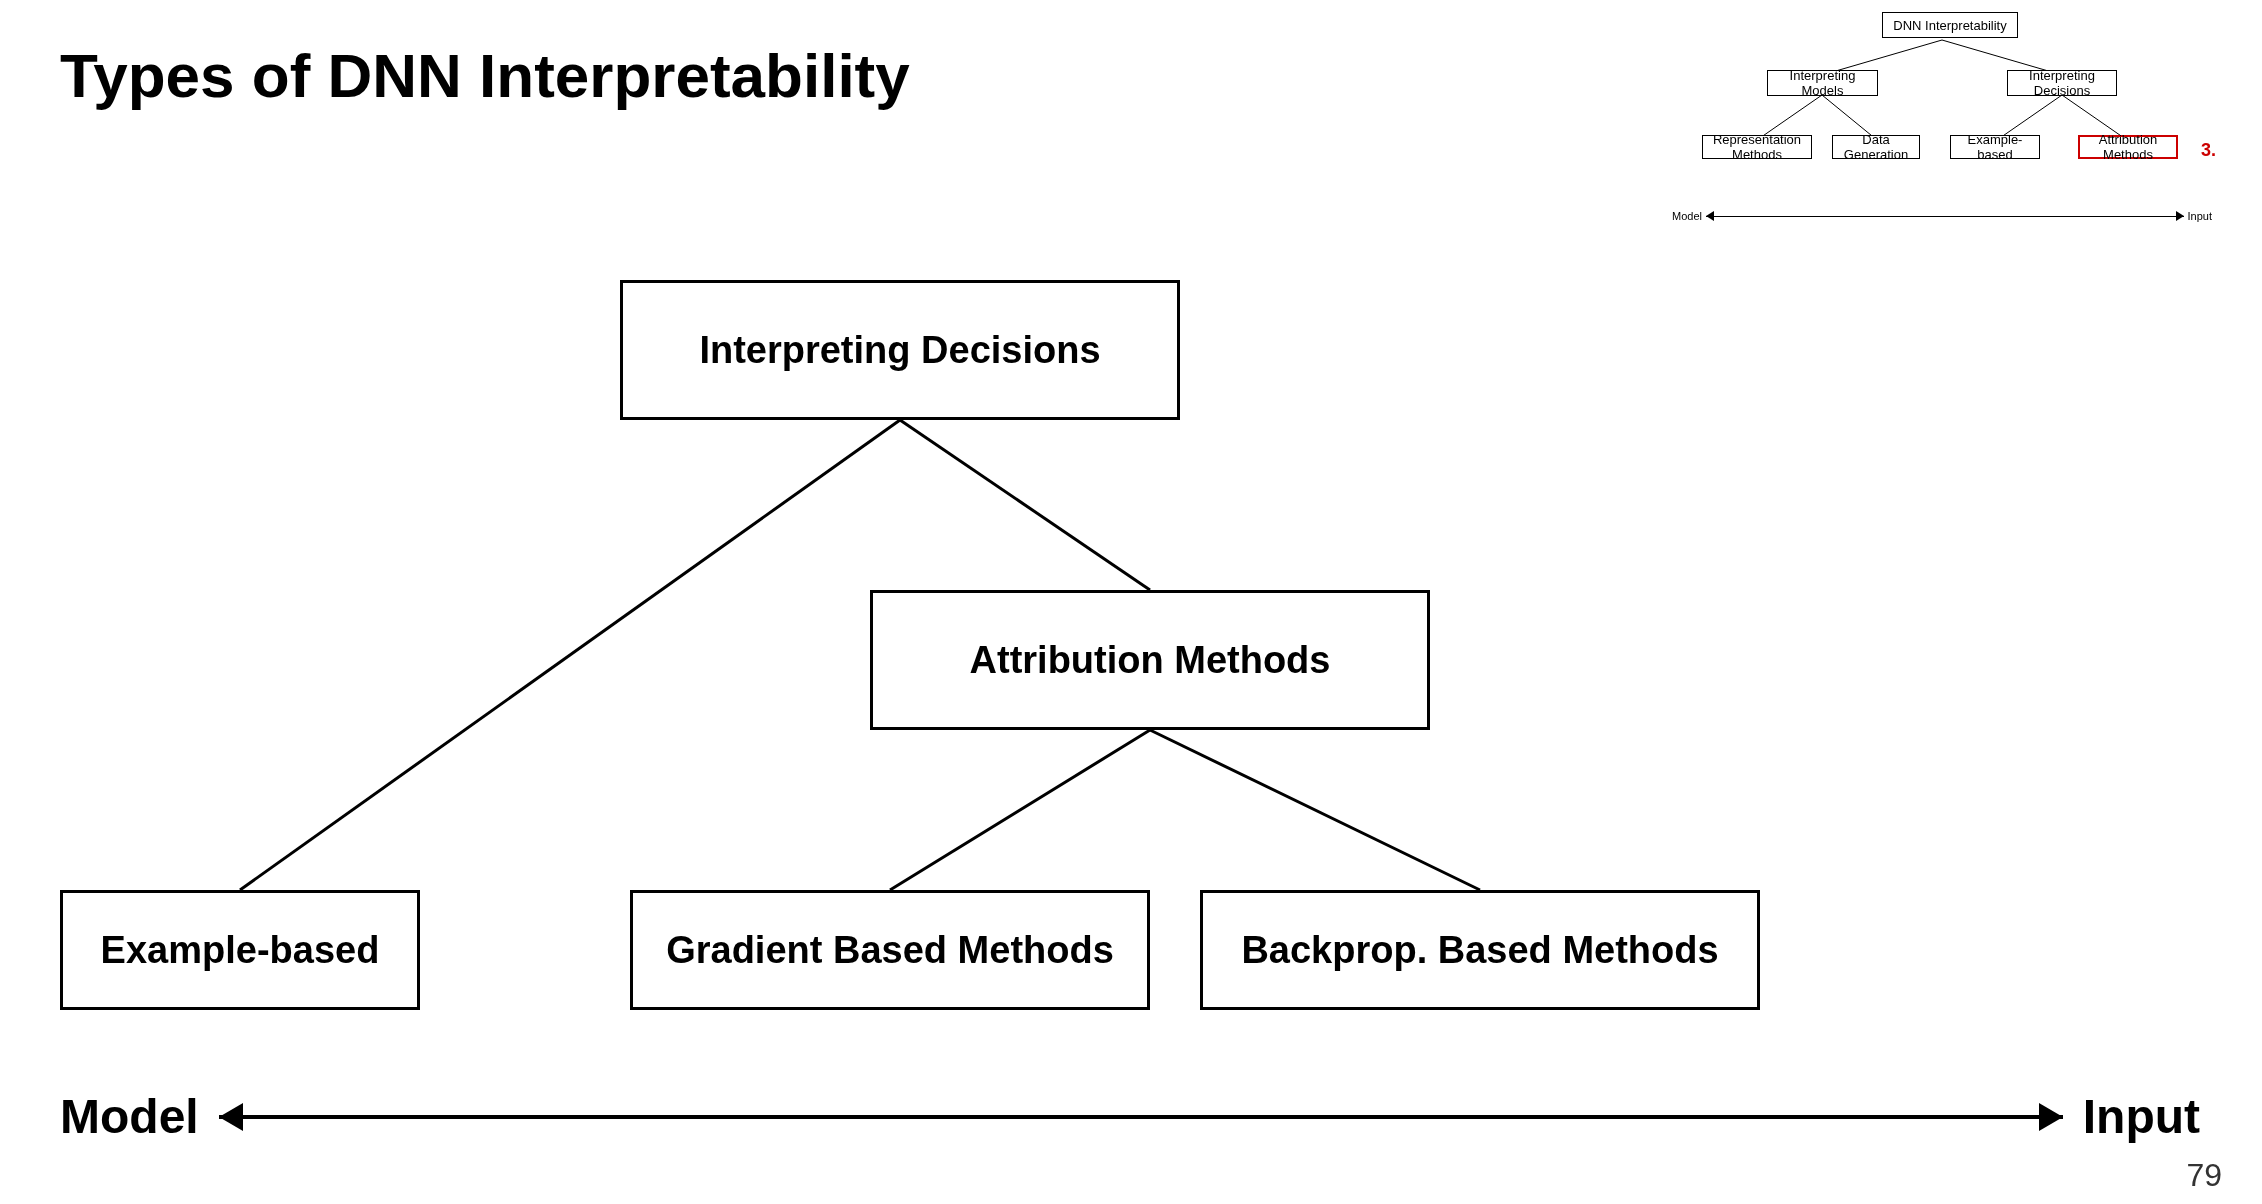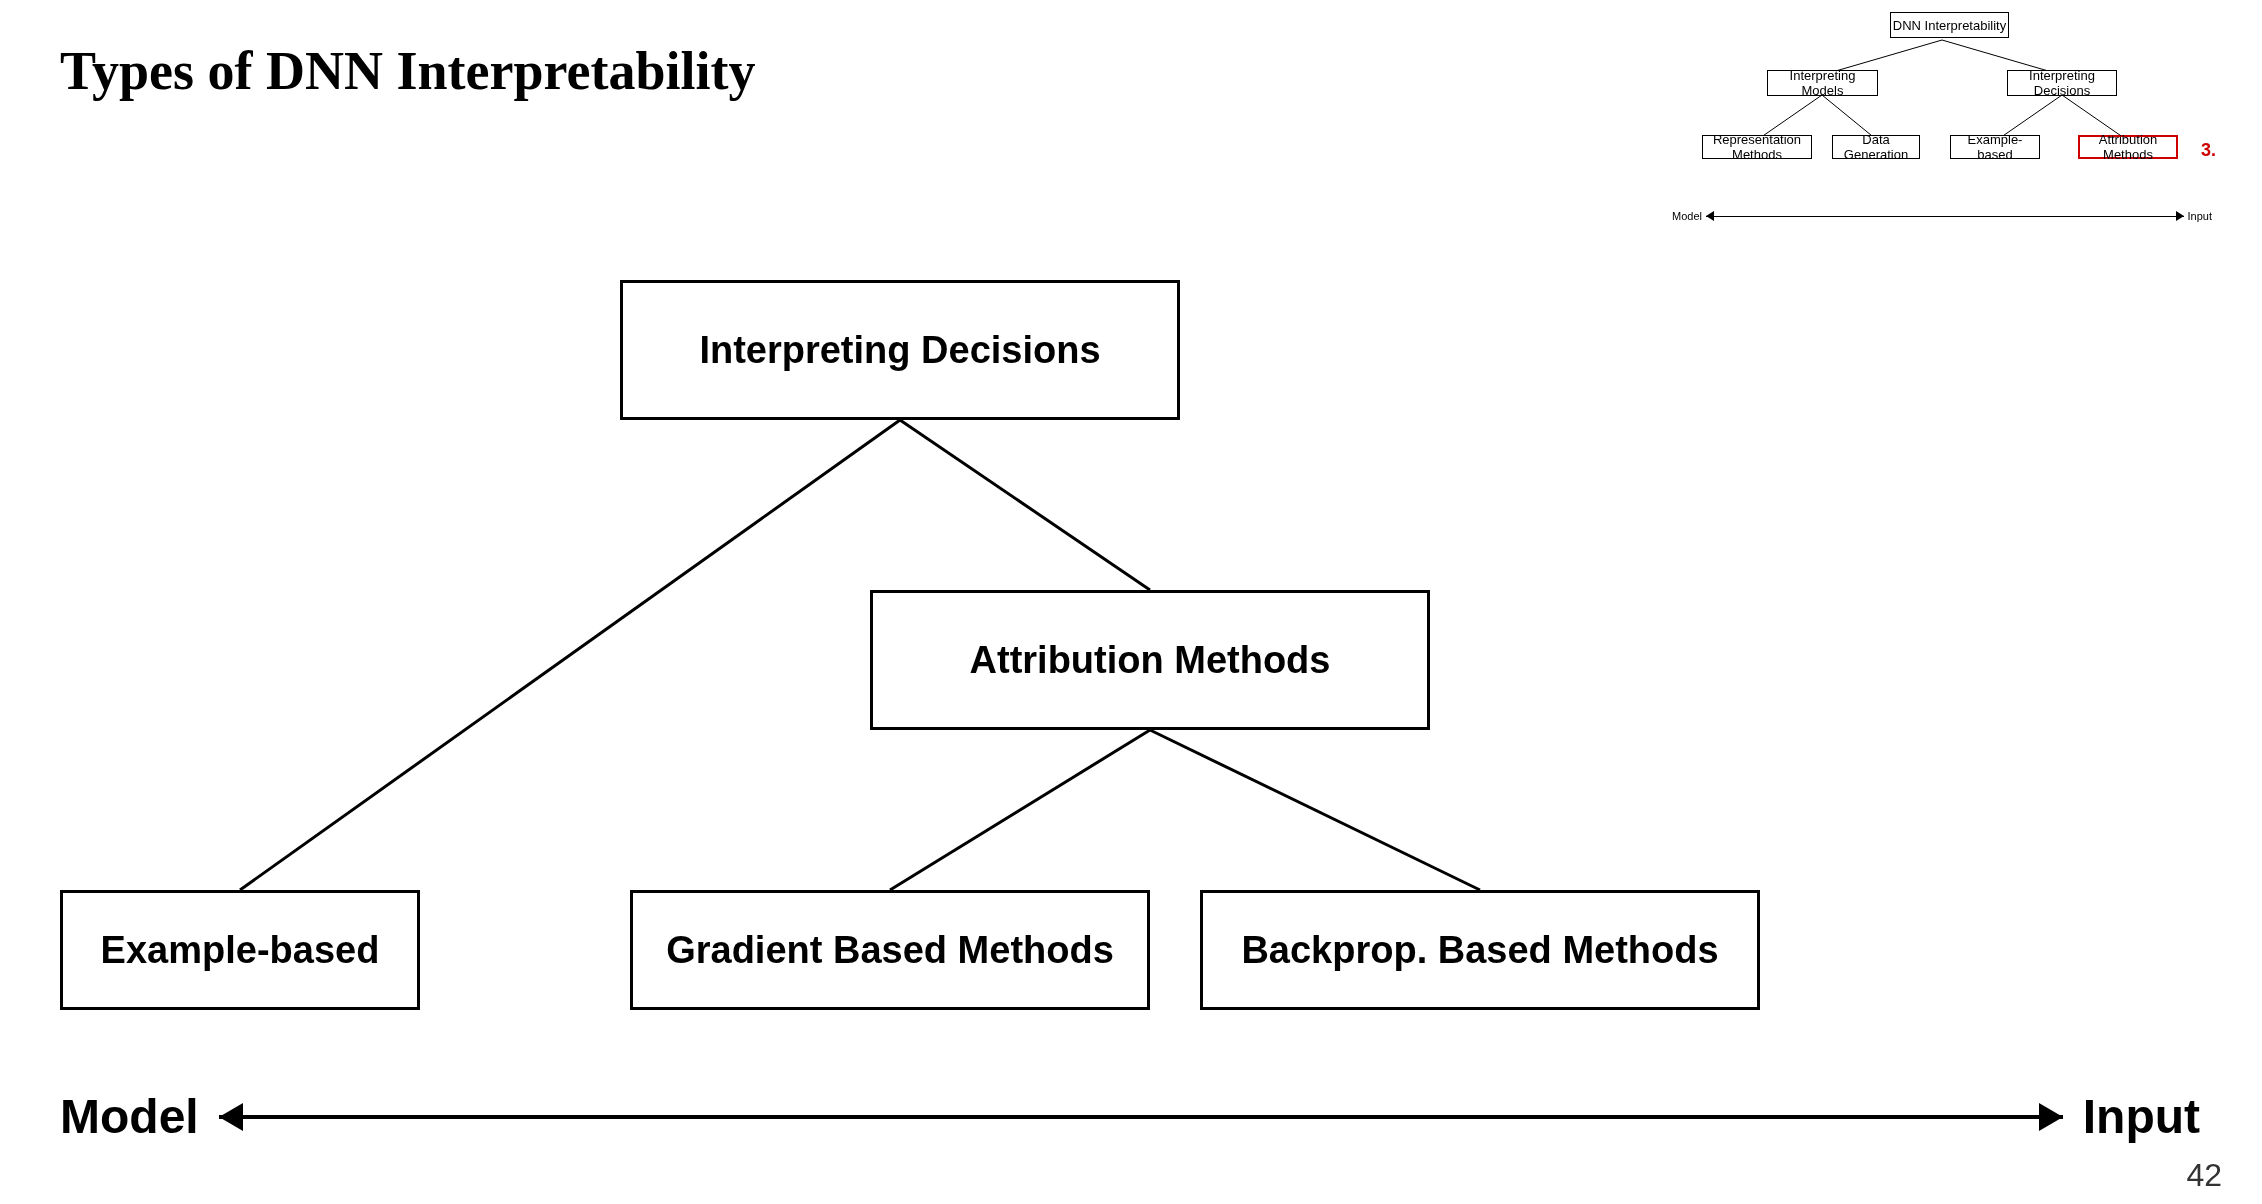--- a/index.html
+++ b/index.html
@@ -11,24 +11,24 @@
       font-family: Arial, sans-serif;
       position: relative;
       overflow: hidden;
     }
 
     
     .main-title {
       position: absolute;
       top: 40px;
       left: 60px;
-      font-size: 54px;
-      font-weight: 900;
-      color: #000;
-      font-family: Liberation Serif, serif;
+      font-size: 62px;
+      font-weight: 900;
+      color: #000;
+      font-family: Liberation Sans, sans-serif;
       text-align: right;
     }
 
     
     .diagram-container {
       position: absolute;
       top: 160px;
       left: 0;
       width: 1800px;
       height: 900px;
@@ -282,40 +282,40 @@
   <div class="box box-gradient">Gradient Based Methods</div>
 
 </div>
 
 <div class="axis-container">
   <span class="axis-label-left">Model</span>
   <div class="axis-line"></div>
   <span class="axis-label-right">Input</span>
 </div>
 
-<div class="page-number">42</div>
+<div class="page-number">79</div>
 
 <div class="mini-diagram">
 
   <svg class="mini-svg" viewBox="0 0 560 220" preserveAspectRatio="none">
 
     <line x1="280" y1="30" x2="160" y2="65" stroke="#000" stroke-width="1"></line>
 
     <line x1="280" y1="30" x2="400" y2="65" stroke="#000" stroke-width="1"></line>
 
     <line x1="160" y1="85" x2="95" y2="130" stroke="#000" stroke-width="1"></line>
 
     <line x1="160" y1="85" x2="215" y2="130" stroke="#000" stroke-width="1"></line>
 
     <line x1="400" y1="85" x2="335" y2="130" stroke="#000" stroke-width="1"></line>
 
     <line x1="400" y1="85" x2="465" y2="130" stroke="#000" stroke-width="1"></line>
   </svg>
 
-  <div class="mini-box" style="width:119px;height:26px;top:2px;left:228px;">DNN Interpretability</div>
+  <div class="mini-box" style="width:136px;height:26px;top:2px;left:220px;">DNN Interpretability</div>
 
   <div class="mini-box" style="width:111px;height:26px;top:60px;left:105px;">Interpreting Models</div>
 
   <div class="mini-box" style="width:110px;height:26px;top:60px;left:345px;">Interpreting Decisions</div>
 
   <div class="mini-box" style="width:110px;height:24px;top:125px;left:40px;">Representation Methods</div>
 
   <div class="mini-box" style="width:88px;height:24px;top:125px;left:170px;">Data Generation</div>
 
   <div class="mini-box" style="width:90px;height:24px;top:125px;left:288px;">Example-based</div>

